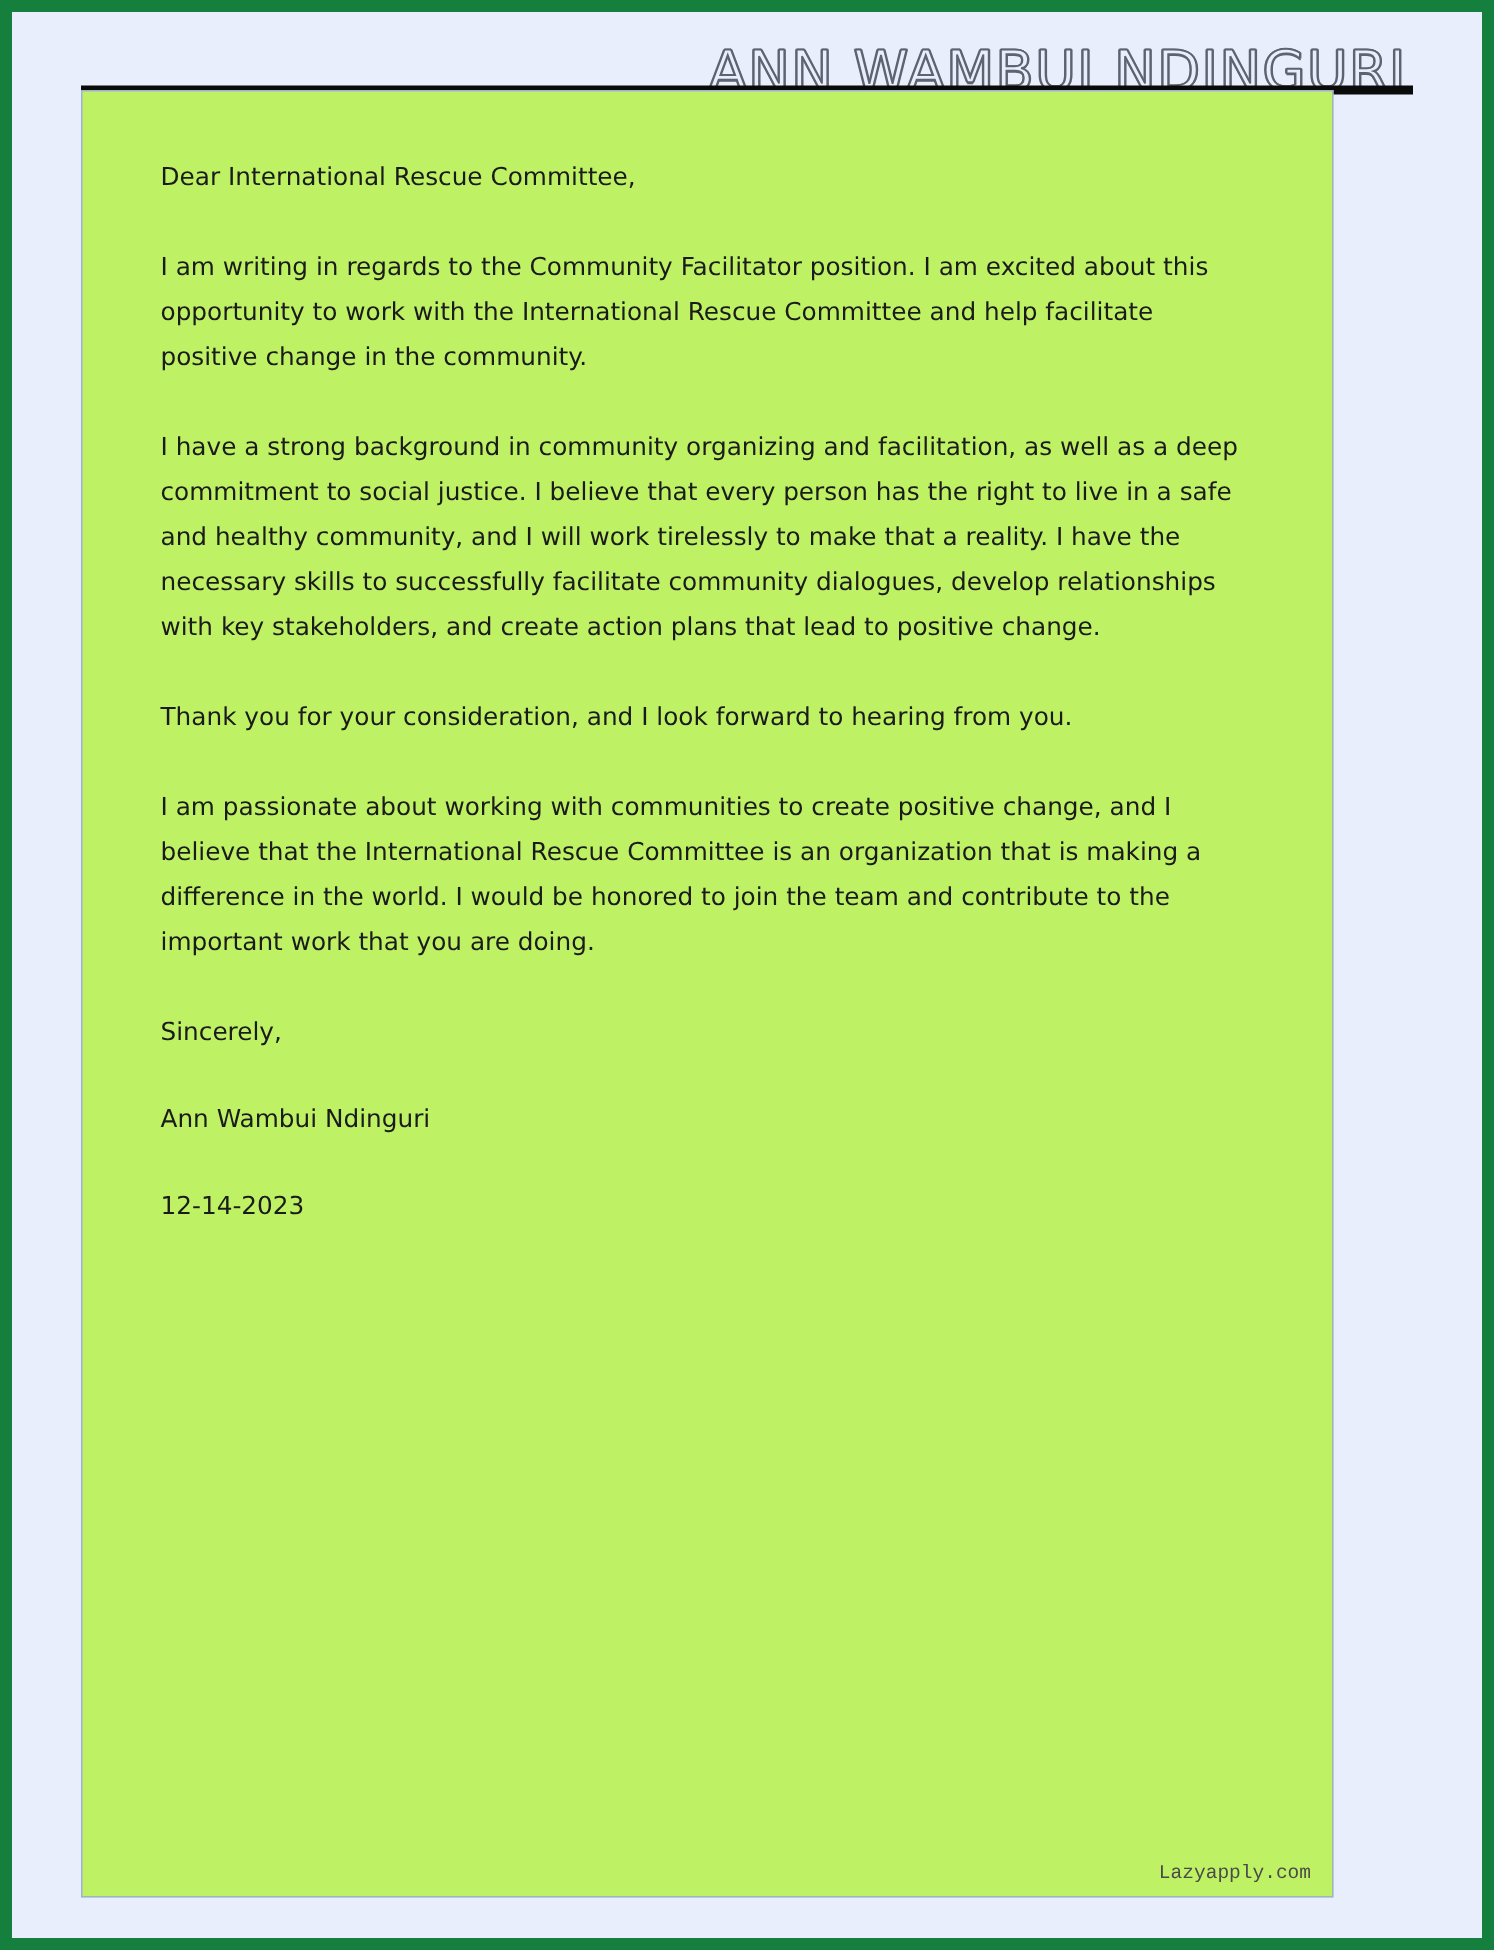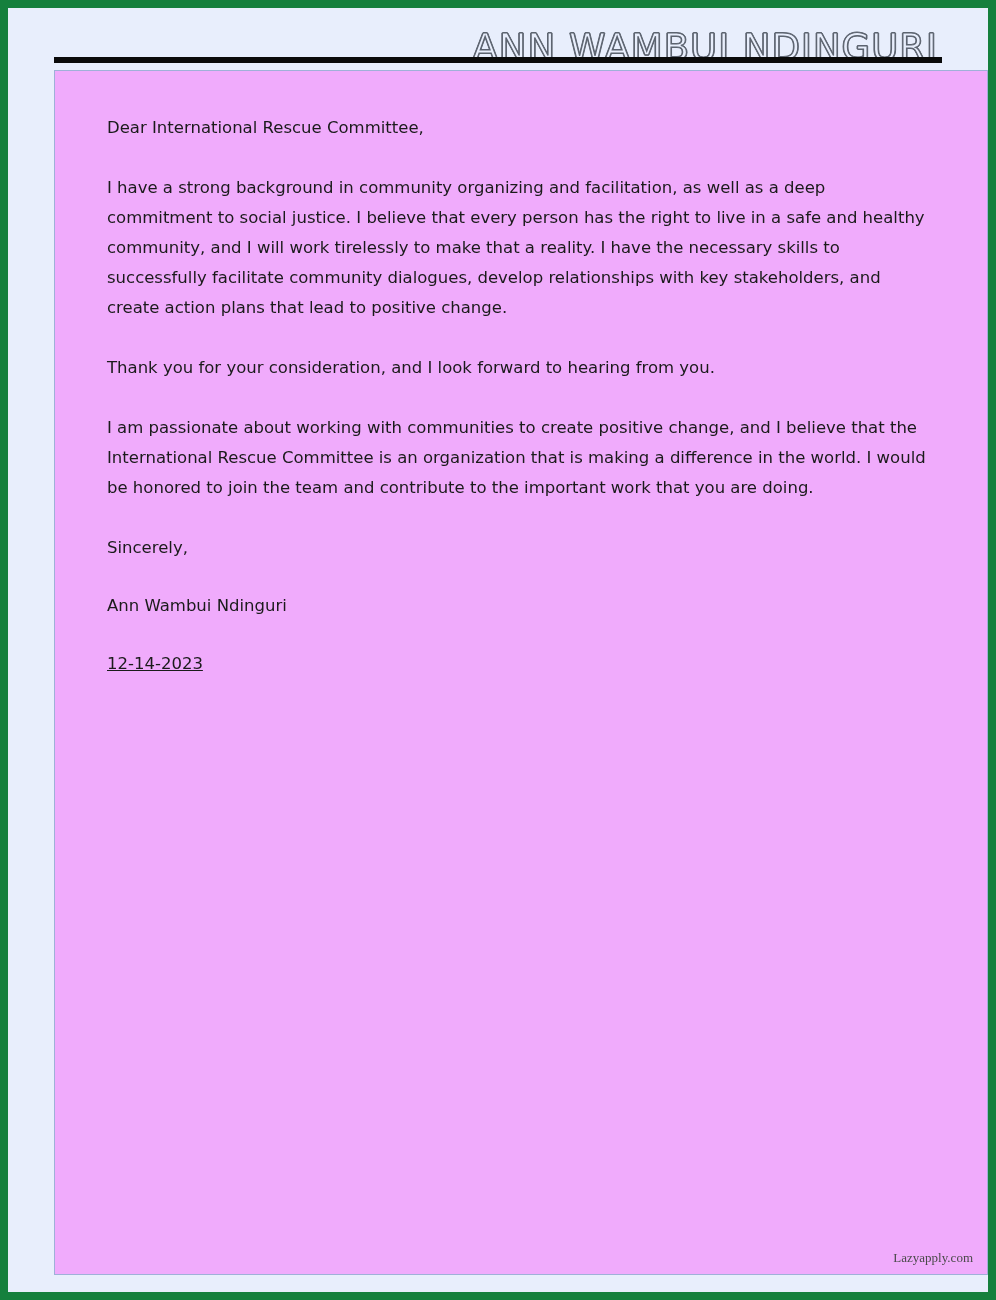--- a/index.html
+++ b/index.html
@@ -47,24 +47,24 @@
     position: absolute;
     left: 46px;
     right: 46px;
     top: 49px;
     height: 6px;
     background: #0a0a0a;
   }
   .sheet {
     position: absolute;
     left: 46px;
-    top: 62px;
-    width: 934px;
+    top: 52px;
+    width: 835px;
     height: 1205px;
-    background: #f0abfc;
+    background: #bef264;
     border: 1px solid #9fb0d8;
     box-sizing: border-box;
   }
   .letter {
     padding: 42px 52px 0 52px;
   }
   .letter p {
     margin: 0 0 30px 0;
     font-size: 16.5px;
     line-height: 30px;
@@ -73,45 +73,45 @@
   }
   .letter p.tight {
     margin-bottom: 28px;
   }
   .date {
     color: #3c8ddc;
     font-size: 16.5px;
     line-height: 30px;
     margin: 0;
     font-family: "DejaVu Sans", sans-serif;
-    text-decoration: underline;
   }
   .footer-brand {
     position: absolute;
     right: 14px;
     bottom: 8px;
     font-size: 13px;
     color: #4a4a4a;
-    font-family: Liberation Serif, serif;
+    font-family: Liberation Mono, monospace;
   }
 </style>
 </head>
 <body>
 
 <div class="page">
 
   <div class="header">
     <div class="header-name">ANN WAMBUI NDINGURI</div>
   </div>
 
   <div class="rule"></div>
 
   <div class="sheet">
     <div class="letter">
       <p>Dear International Rescue Committee,</p>
+      <p>I am writing in regards to the Community Facilitator position. I am excited about this opportunity to work with the International Rescue Committee and help facilitate positive change in the community.</p>
       <p>I have a strong background in community organizing and facilitation, as well as a deep commitment to social justice. I believe that every person has the right to live in a safe and healthy community, and I will work tirelessly to make that a reality. I have the necessary skills to successfully facilitate community dialogues, develop relationships with key stakeholders, and create action plans that lead to positive change.</p>
       <p>Thank you for your consideration, and I look forward to hearing from you.</p>
       <p>I am passionate about working with communities to create positive change, and I believe that the International Rescue Committee is an organization that is making a difference in the world. I would be honored to join the team and contribute to the important work that you are doing.</p>
       <p class="tight">Sincerely,</p>
       <p class="tight">Ann Wambui Ndinguri</p>
       <p class="date">12-14-2023</p>
     </div>
     <div class="footer-brand">Lazyapply.com</div>
   </div>
 

